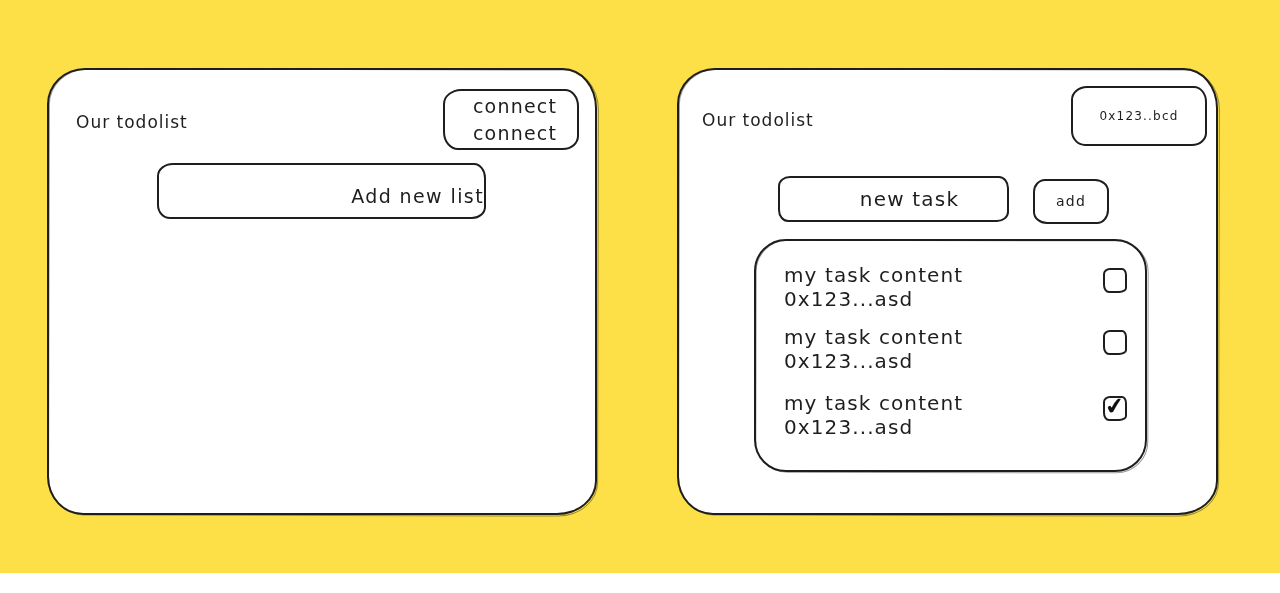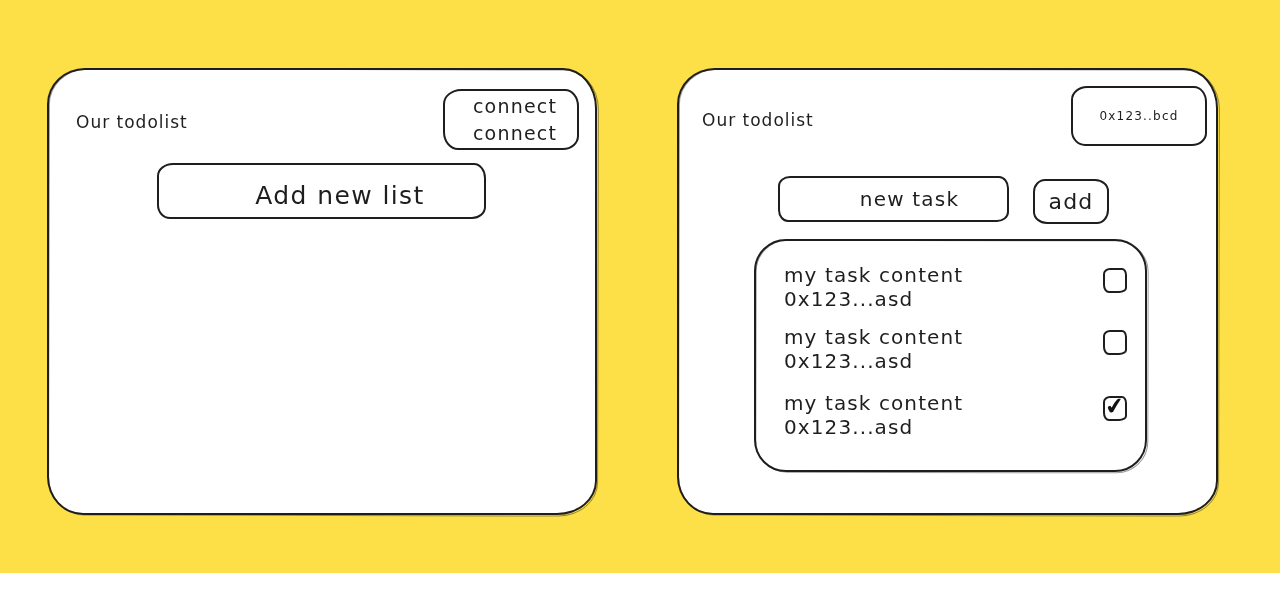--- a/index.html
+++ b/index.html
@@ -60,42 +60,42 @@
     border-radius: 18px 14px 16px 15px / 15px 17px 14px 18px;
     padding-left: 8px;
   }
   .btn-address {
     border-radius: 16px 13px 15px 14px / 14px 16px 13px 15px;
     font-size: 12px;
   }
   .add-list {
     border-radius: 16px 12px 14px 13px / 13px 15px 12px 14px;
     display: block;
-    text-align: center;
+    text-align: right;
     padding-top: 9px;
-    font-size: 25px;
+    font-size: 19px;
     letter-spacing: 1.4px;
     cursor: pointer;
     font-family: inherit;
     color: #1e1e1e;
     padding-left: 37px;
   }
   .new-task-input {
     border-radius: 12px 10px 12px 10px / 10px 12px 10px 12px;
     text-align: center;
     font-size: 20px;
     font-family: inherit;
     letter-spacing: 1.2px;
     color: #1e1e1e;
     outline: none;
   }
   .new-task-input::placeholder { color: #1e1e1e; opacity: 1; }
   .btn-add {
     border-radius: 12px 14px 12px 14px / 13px 12px 14px 12px;
-    font-size: 22px;
+    font-size: 14px;
     justify-content: center;
   }
   .task-list {
     border-radius: 32px 28px 30px 30px / 30px 32px 28px 30px;
   }
   .task-row {
     position: absolute;
     left: 28px;
     right: 18px;
     display: flex;

